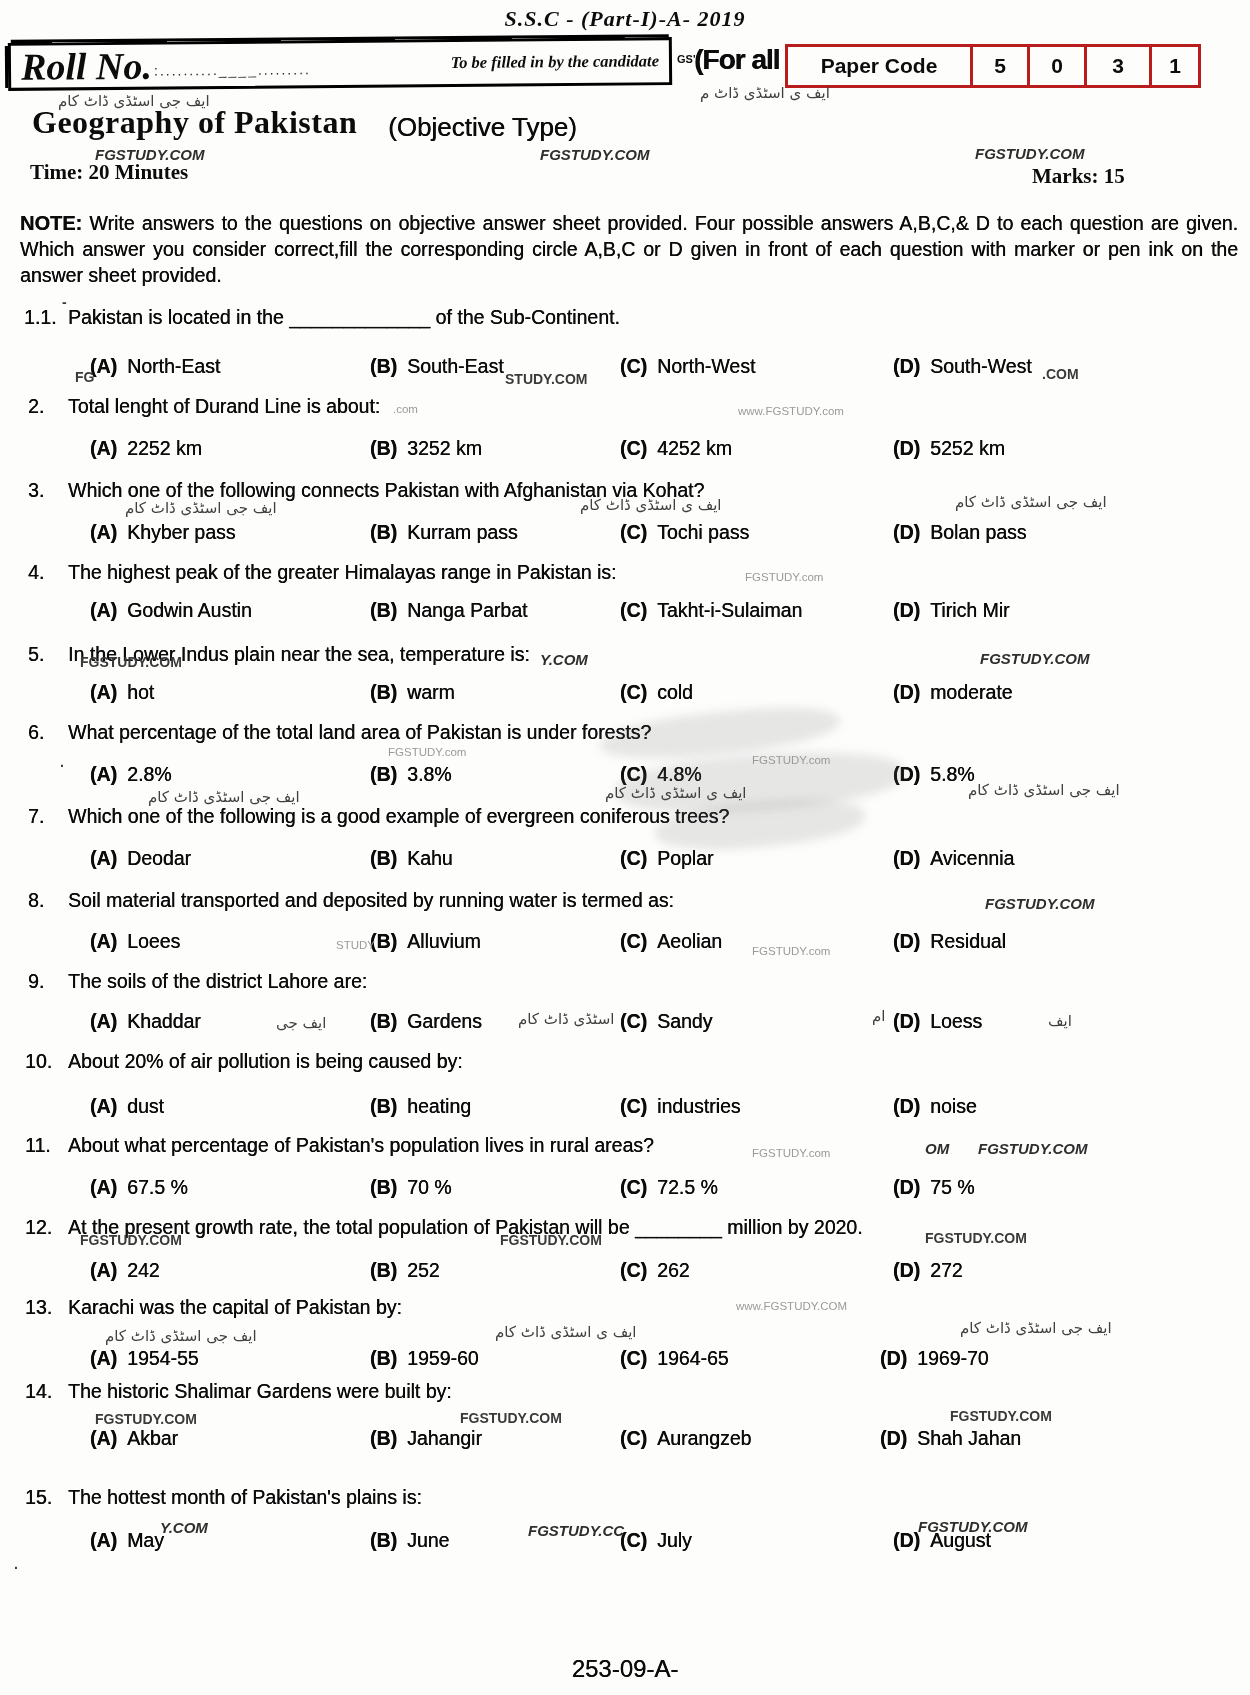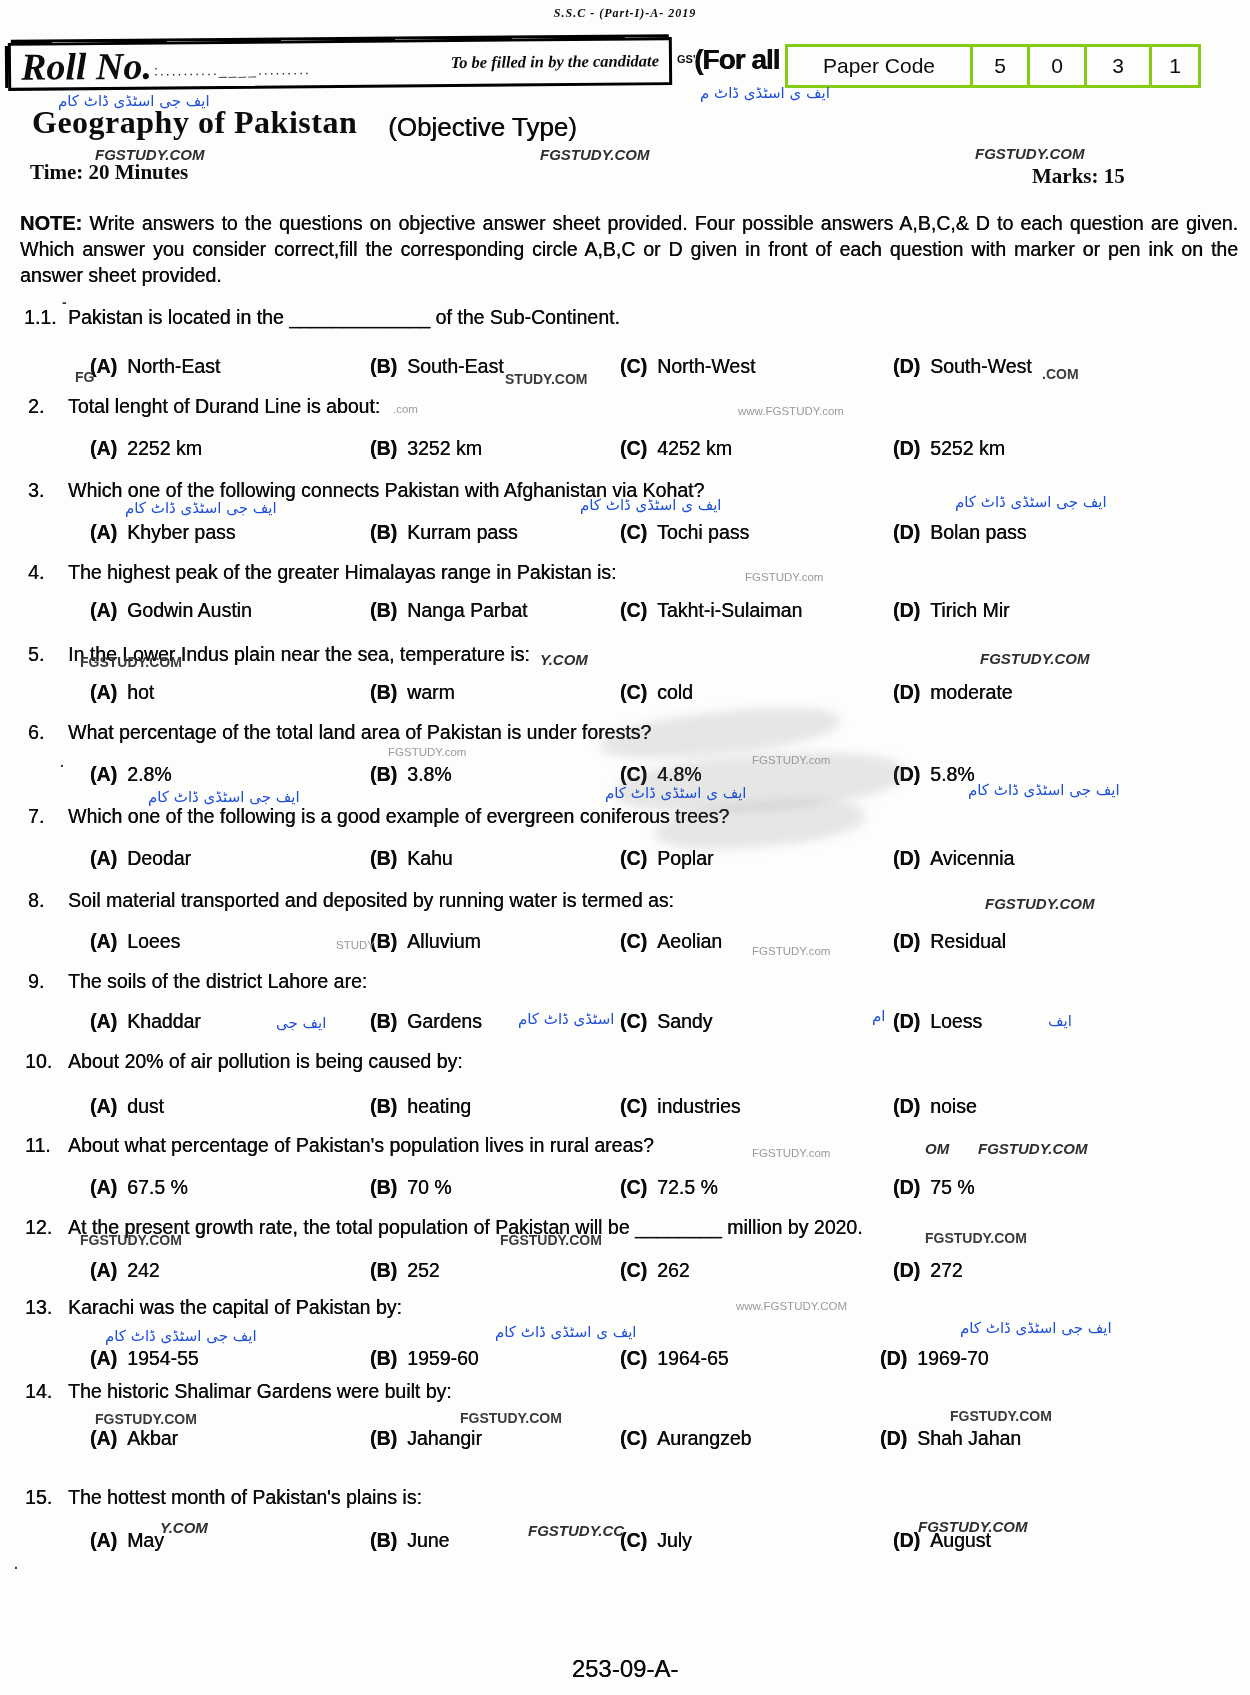--- a/index.html
+++ b/index.html
@@ -5,33 +5,33 @@
   html,body{margin:0;padding:0;background:#e8e8e8;}
   .page{
     position:relative;width:1250px;height:1695px;margin:0 auto;
     background:#fdfdfc;color:#0c0c0c;overflow:hidden;
     font-family:"Liberation Sans","DejaVu Sans",sans-serif;
   }
   .abs{position:absolute;white-space:nowrap;}
   
   .exam-ref{left:0;top:6px;width:100%;text-align:center;
     font-family:"Liberation Serif","DejaVu Serif",serif;
-    font-weight:bold;font-style:italic;font-size:12px;letter-spacing:1px;}
+    font-weight:bold;font-style:italic;font-size:22px;letter-spacing:1px;}
   .rollbox{left:8px;top:40px;width:664px;height:48px;border:3px solid #000;
     box-shadow:0 -6px 0 -3px #000,-6px 0 0 -3px #000;
     transform:rotate(-0.5deg);display:flex;align-items:center;padding:0 10px;box-sizing:border-box;}
   .roll-label{font-family:"Liberation Serif","DejaVu Serif",serif;font-weight:bold;font-style:italic;font-size:38px;}
   .roll-dots{flex:1;font-size:14px;letter-spacing:2px;color:#222;overflow:hidden;margin:10px 6px 0 2px;}
   .roll-note{font-family:"Liberation Serif","DejaVu Serif",serif;font-weight:bold;font-style:italic;font-size:16.5px;}
   .gs{left:677px;top:53px;font-size:11px;font-weight:bold;}
   .sessions{left:694px;top:44px;font-size:28px;font-weight:bold;letter-spacing:-1px;
     text-shadow:0.5px 0 0 #000;}
   .papercode{left:788px;top:44px;display:flex;}
-  .pc-cell{border:3px solid #84cc16;height:38px;line-height:38px;text-align:center;
-    font-weight:normal;font-size:21px;margin-left:-3px;background:#fdfdfc;}
+  .pc-cell{border:3px solid #b91c1c;height:38px;line-height:38px;text-align:center;
+    font-weight:bold;font-size:21px;margin-left:-3px;background:#fdfdfc;}
   .pc-label{width:182px;}
   .pc-d1{width:54px}.pc-d2{width:54px}.pc-d3{width:62px}.pc-d4{width:46px}
   .title{left:32px;top:104px;font-family:"Liberation Serif","DejaVu Serif",serif;
     font-weight:bold;font-size:32px;letter-spacing:0.5px;}
   .subtitle{left:388px;top:112px;font-size:26px;text-shadow:0.4px 0 0 #000;}
   .time{left:30px;top:160px;font-family:"Liberation Serif","DejaVu Serif",serif;font-weight:bold;font-size:21px;}
   .marks{left:1032px;top:164px;font-family:"Liberation Serif","DejaVu Serif",serif;font-weight:bold;font-size:21px;}
   .note{left:20px;top:210px;width:1218px;white-space:normal;font-size:19.5px;line-height:26px;
     text-align:justify;text-shadow:0.3px 0 0 #000;}
   .note b{font-size:20px;}
@@ -43,21 +43,21 @@
   .opt{position:absolute;white-space:nowrap;}
   .cA{left:90px}.cB{left:370px}.cC{left:620px}.cD{left:893px}
   .ol{font-weight:bold;}
   .ot{margin-left:10px;}
   .footer{left:0;top:1655px;width:100%;text-align:center;font-size:24px;text-shadow:0.3px 0 0 #000;}
   
   .wm{position:absolute;color:#777;font-size:12px;white-space:nowrap;z-index:3;}
   .wm.bi{font-style:italic;font-weight:bold;color:#2e2e2e;font-size:15px;}
   .wm.b{font-weight:bold;color:#3a3a3a;font-size:14px;}
   .wm.lt{color:#9a9a9a;font-size:11.5px;}
-  .wm.urdu{font-size:15px;color:#1d4ed8;direction:rtl;font-family:"DejaVu Sans",sans-serif;}
+  .wm.urdu{font-size:15px;color:#404040;direction:rtl;font-family:"DejaVu Sans",sans-serif;}
   .smudge{position:absolute;background:rgba(110,110,110,0.16);filter:blur(5px);border-radius:45%;z-index:1;}
 </style>
 </head>
 <body>
 
 <div class="page">
 
   <div class="abs exam-ref">S.S.C - (Part-I)-A- 2019</div>
 
   <div class="abs rollbox">

